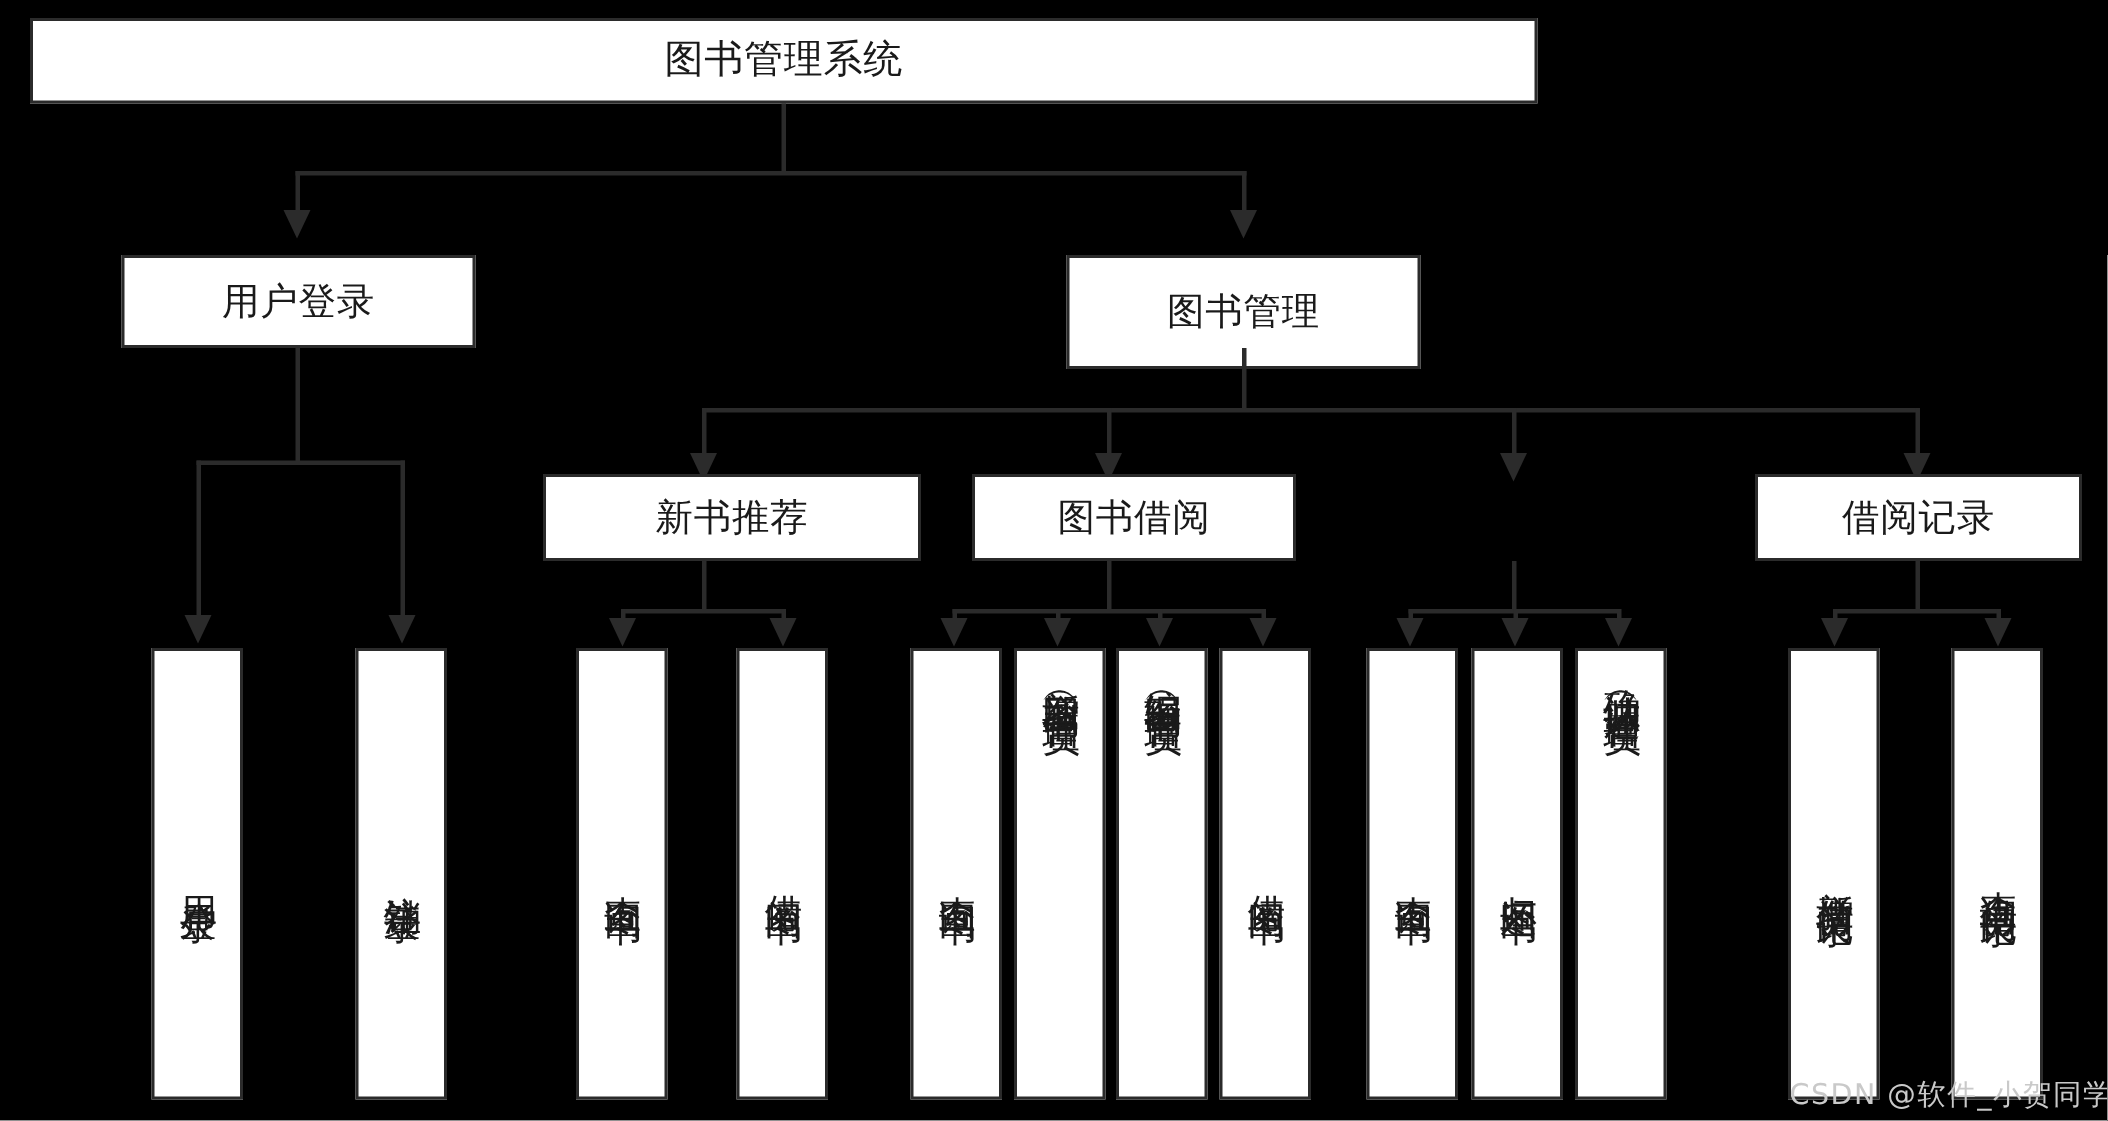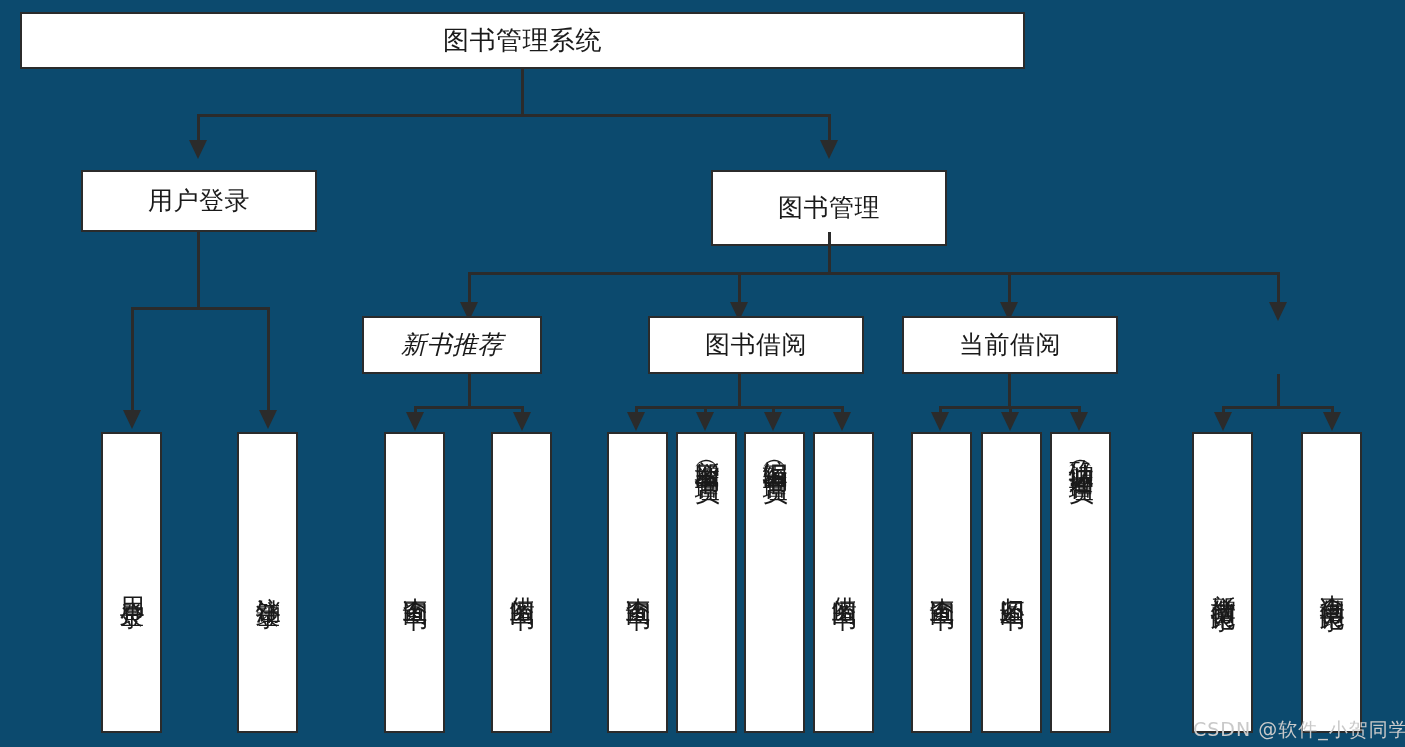--- a/index.html
+++ b/index.html
@@ -7,21 +7,21 @@
     padding: 0;
     background: #ffffff;
   }
   body {
     font-family: "DejaVu Sans", "Liberation Sans", sans-serif;
   }
   #canvas {
     position: relative;
     width: 1405px;
     height: 747px;
-    background: #0c4a6e;
+    background: #000000;
     overflow: hidden;
   }
   
   .node {
     position: absolute;
     box-sizing: border-box;
     background: #ffffff;
     border: 2.5px solid #2b2b2b;
     display: flex;
     align-items: center;
@@ -122,28 +122,28 @@
   <div class="ln h" style="left:468px; top:272px; width:812px;"></div>
   <div class="ln v" style="left:468px; top:272px; height:32px;"></div>
   <div class="arrow" style="left:460px; top:302px;"></div>
   <div class="ln v" style="left:738px; top:272px; height:32px;"></div>
   <div class="arrow" style="left:730px; top:302px;"></div>
   <div class="ln v" style="left:1008px; top:272px; height:32px;"></div>
   <div class="arrow" style="left:1000px; top:302px;"></div>
   <div class="ln v" style="left:1277px; top:272px; height:32px;"></div>
   <div class="arrow" style="left:1269px; top:302px;"></div>
 
-  <div class="node horiz" style="left:362px; top:316px; width:180px; height:58px;font-style:italic;">
+  <div class="node horiz" style="left:362px; top:316px; width:252px; height:58px;">
     <span class="lbl">新书推荐</span>
   </div>
   <div class="node horiz" style="left:632px; top:316px; width:216px; height:58px;margin-left:16px;">
     <span class="lbl">图书借阅</span>
   </div>
-  <div class="node horiz" style="left:902px; top:316px; width:216px; height:58px;">
-    <span class="lbl">当前借阅</span>
+  <div class="node horiz" style="left:1170px; top:316px; width:218px; height:58px;">
+    <span class="lbl">借阅记录</span>
   </div>
 
   <div class="ln v" style="left:468px; top:374px; height:34px;"></div>
   <div class="ln h" style="left:414px; top:406px; width:110px;"></div>
   <div class="ln v" style="left:414px; top:406px; height:8px;"></div>
   <div class="arrow" style="left:406px; top:412px;"></div>
   <div class="ln v" style="left:521px; top:406px; height:8px;"></div>
   <div class="arrow" style="left:513px; top:412px;"></div>
 
   <div class="ln v" style="left:738px; top:374px; height:34px;"></div>

